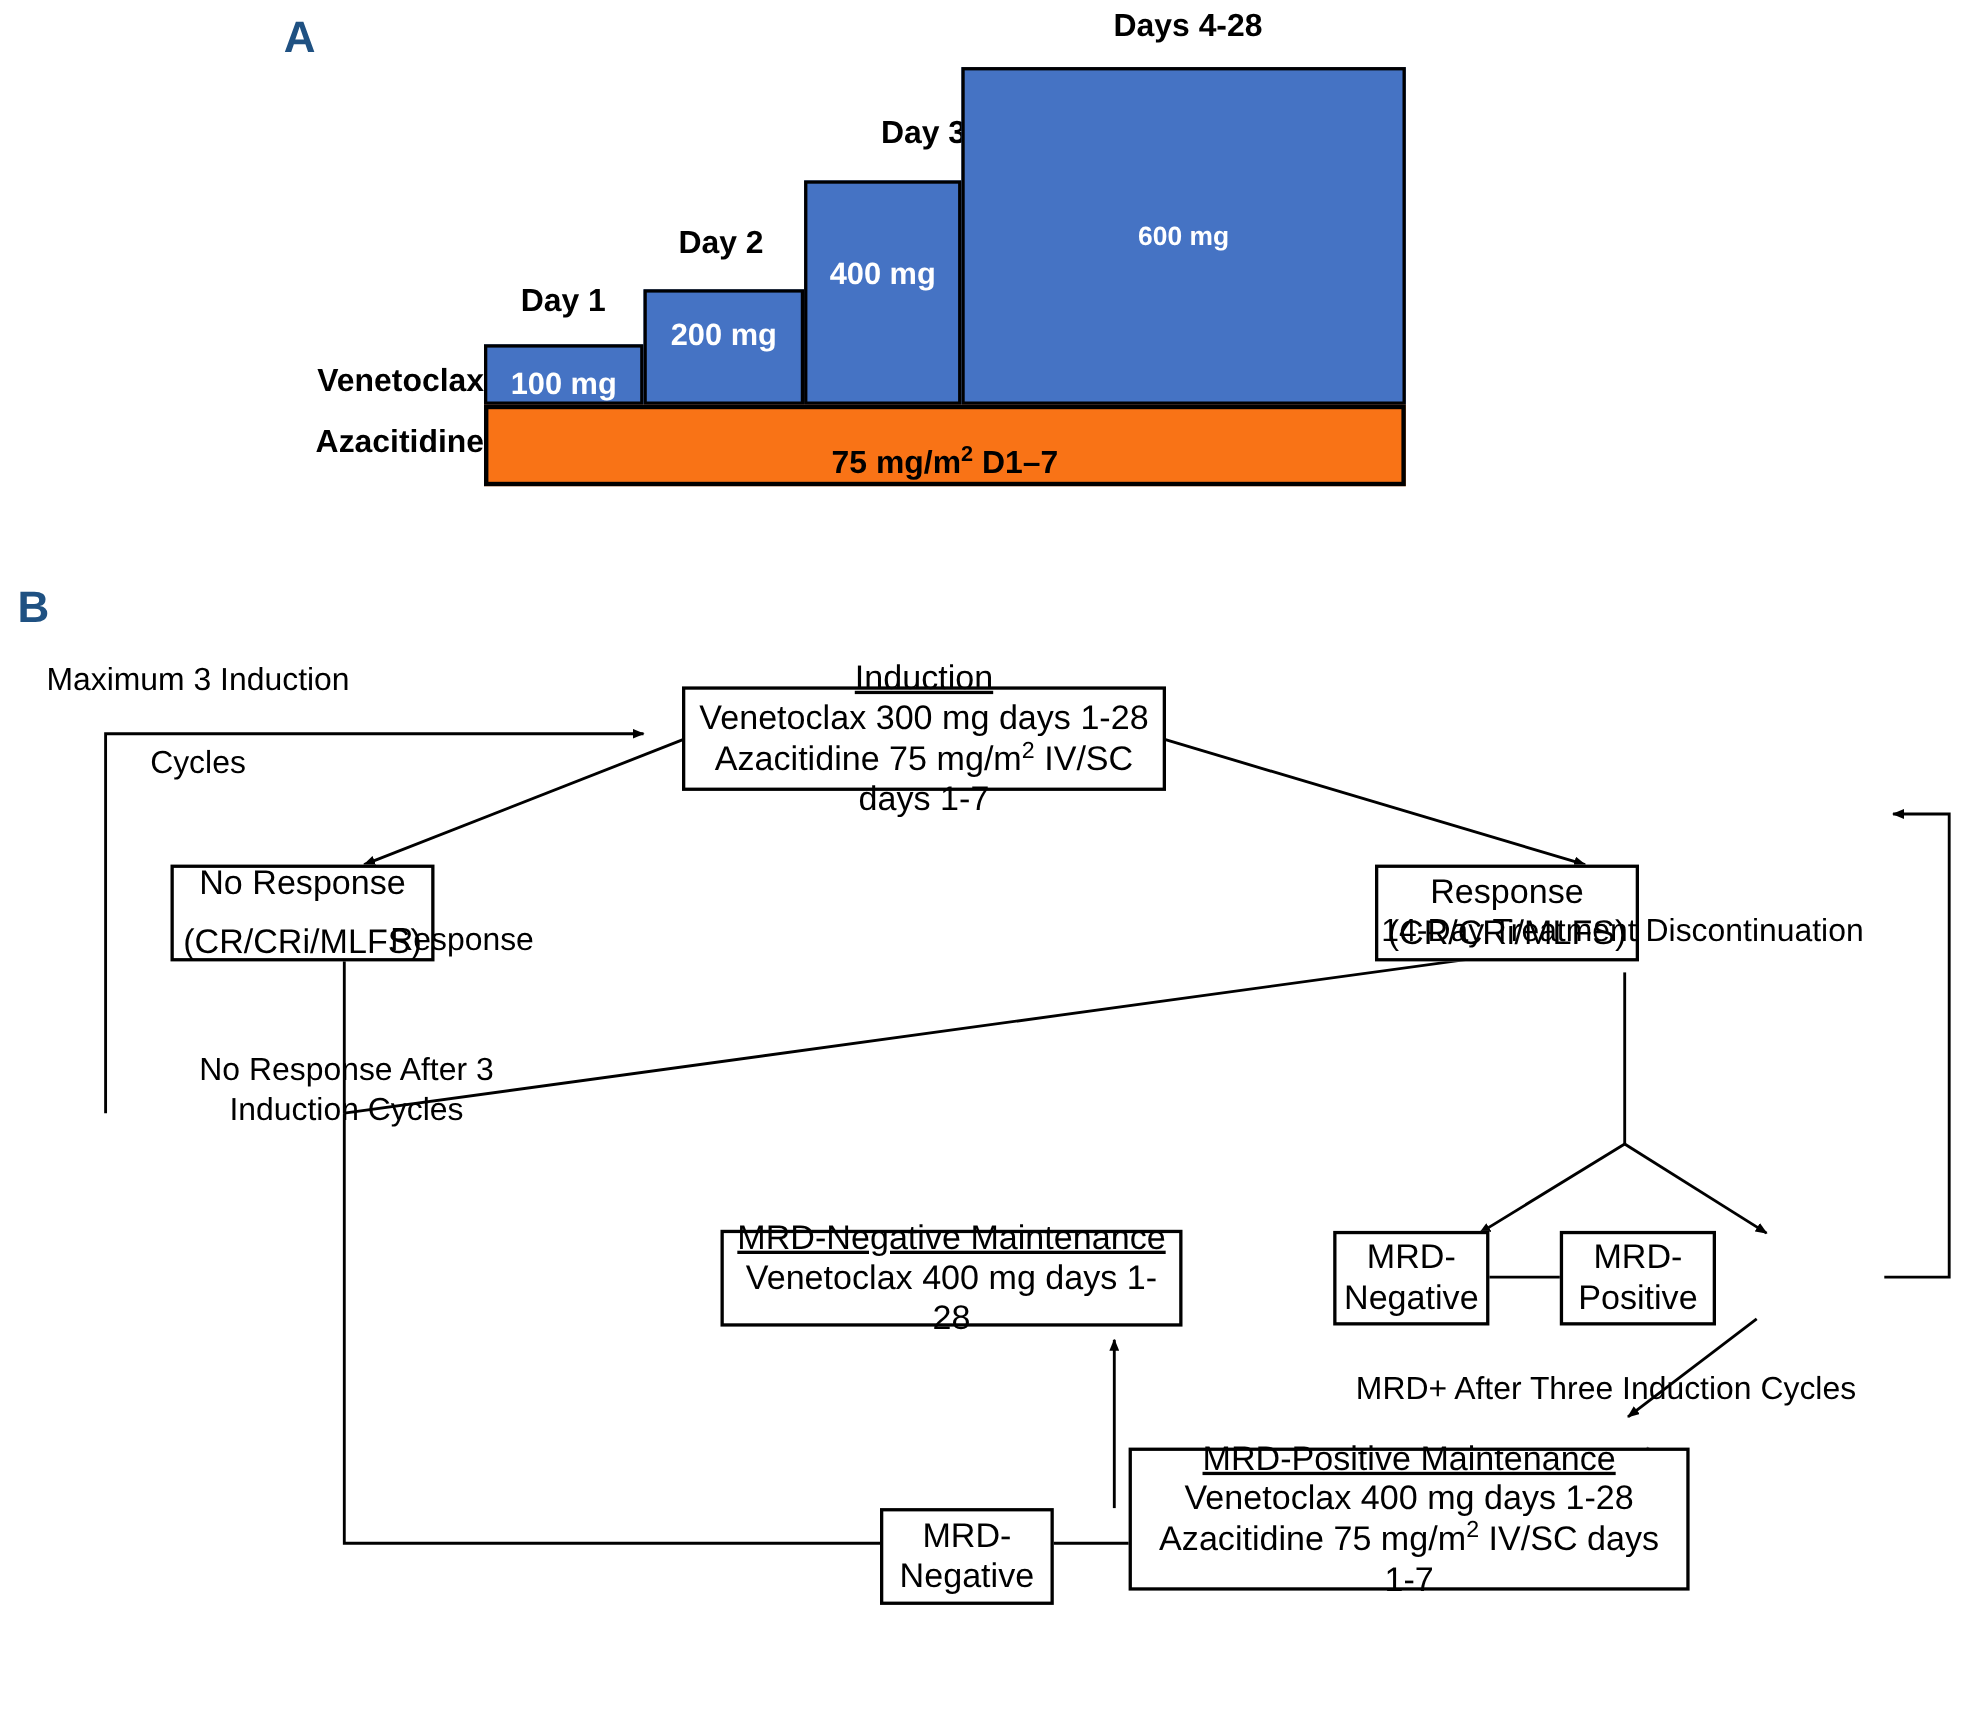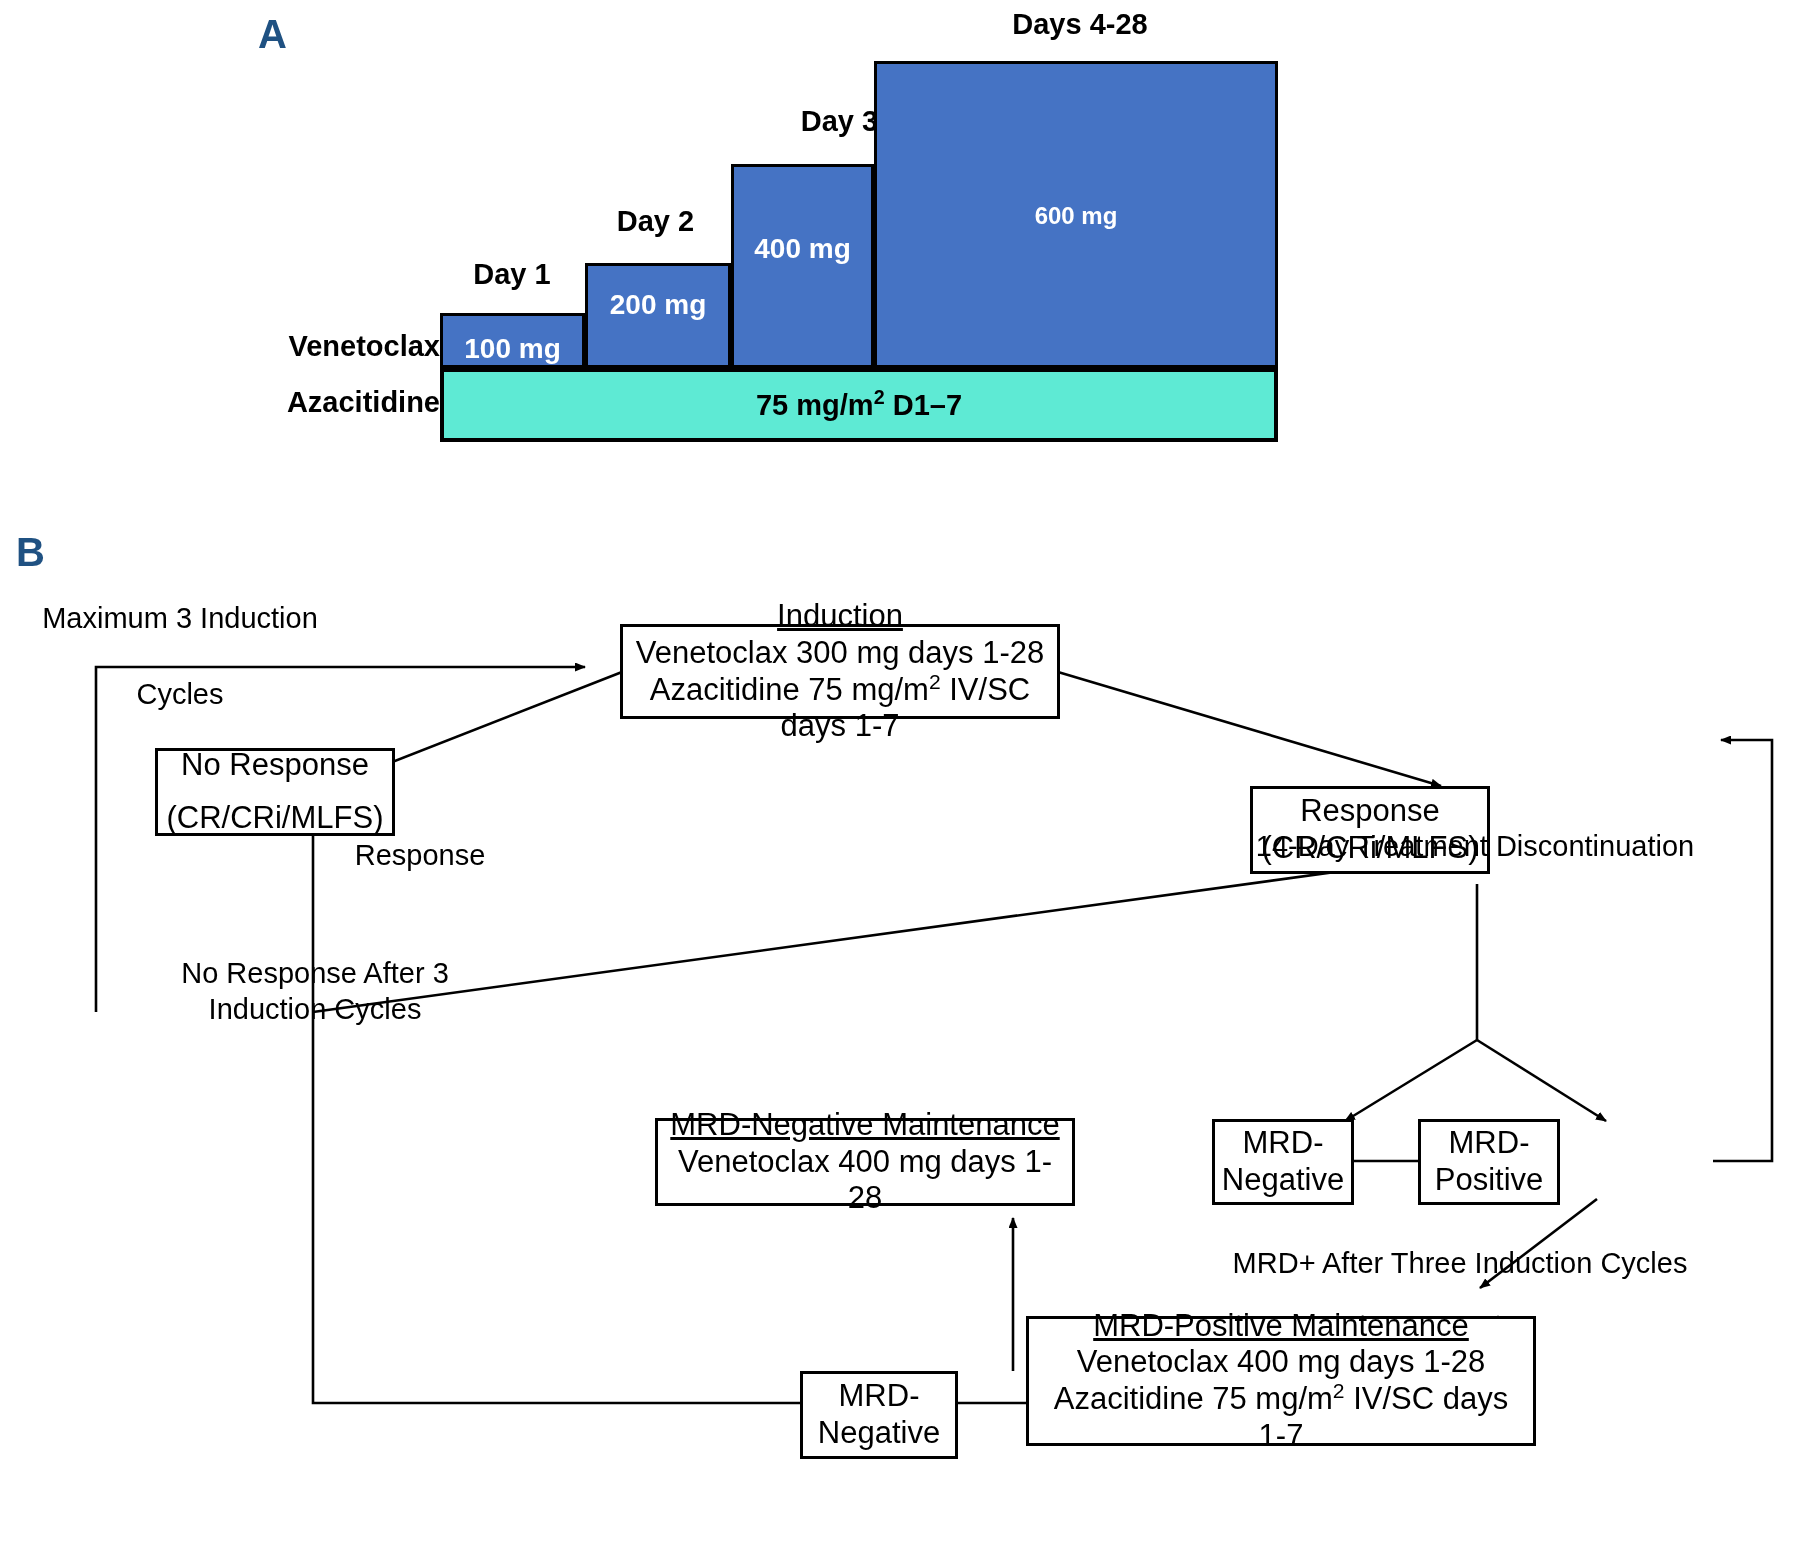--- a/index.html
+++ b/index.html
@@ -10,22 +10,22 @@
   
   .panel-letter{position:absolute;font-weight:bold;font-size:40px;color:#1f5182;
                 letter-spacing:0px;line-height:1;}
 
   
   .bar{position:absolute;box-sizing:border-box;border:3px solid #000;
        background:#4573c4;color:#fff;font-weight:bold;display:flex;
        align-items:flex-end;justify-content:center;}
   .bar span{display:block;width:100%;text-align:center;}
   .az-bar{position:absolute;box-sizing:border-box;border:4px solid #000;
-          background:#5eead4;color:#000;font-weight:bold;display:flex;
-          align-items:center;justify-content:center;font-size:29px;}
+          background:#f97316;color:#000;font-weight:bold;display:flex;
+          align-items:flex-end;justify-content:center;font-size:29px;}
   .daylbl{position:absolute;font-weight:bold;font-size:29px;text-align:center;
           white-space:nowrap;}
   .rowlbl{position:absolute;font-weight:bold;font-size:29px;text-align:right;
           white-space:nowrap;}
   sup{font-size:0.68em;vertical-align:super;line-height:0;}
 
   
   .node{position:absolute;box-sizing:border-box;border:3px solid #000;
         background:#fff;display:flex;flex-direction:column;
         align-items:center;justify-content:center;text-align:center;
@@ -106,21 +106,21 @@
       <path d="M1013,1371 L1013,1218" marker-end="url(#ah)"></path>
     </g>
   </svg>
 
   <div class="node" style="left:620px;top:624px;width:440px;height:95px;">
     <div class="ttl">Induction</div>
     <div>Venetoclax 300 mg days 1-28</div>
     <div><span>Azacitidine 75 mg/m</span><sup>2</sup><span> IV/SC days 1-7</span></div>
   </div>
 
-  <div class="node" style="left:155px;top:748px;width:240px;height:88px;gap:16px;">
+  <div class="node" style="left:155px;top:786px;width:240px;height:88px;gap:16px;">
     <div>No Response</div>
     <div>(CR/CRi/MLFS)</div>
   </div>
 
   <div class="node" style="left:1250px;top:786px;width:240px;height:88px;">
     <div>Response</div>
     <div>(CR/CRi/MLFS)</div>
   </div>
 
   <div class="node" style="left:1212px;top:1119px;width:142px;height:86px;">

